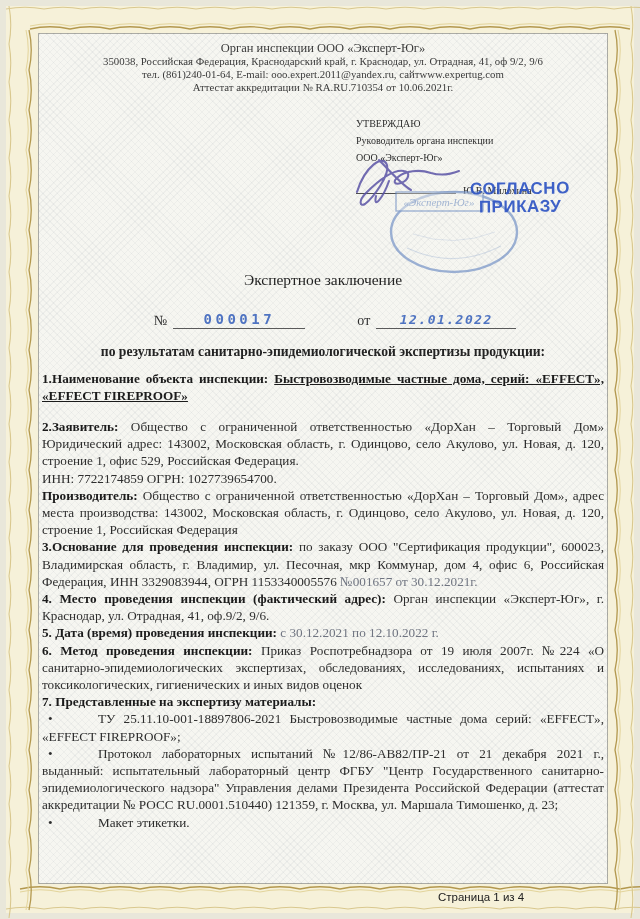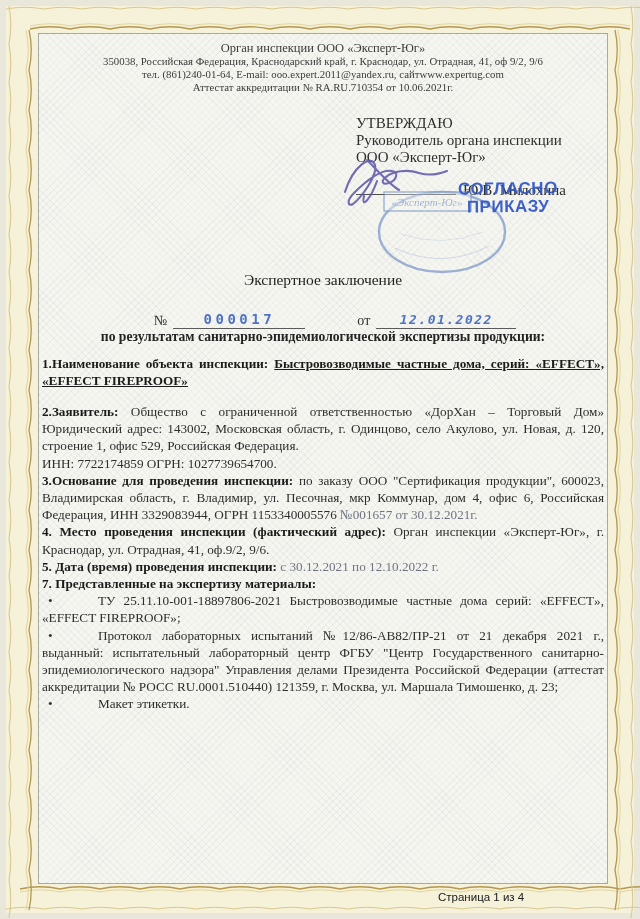--- a/index.html
+++ b/index.html
@@ -23,26 +23,26 @@
     background:
       repeating-linear-gradient(45deg, rgba(125,135,150,.075) 0 1px, transparent 1px 5px),
       repeating-linear-gradient(135deg, rgba(125,135,150,.075) 0 1px, transparent 1px 5px),
       #f6f6f1;
   }
 
   .org-header { text-align:center; margin-top:7px; color:#3a3a3a; }
   .org-header .l1 { font-size:12.5px; line-height:14px; }
   .org-header .sm { font-size:10.8px; line-height:13.2px; }
 
-  .approve { width:238px; margin:20px 10px 0 auto; font-size:15px; line-height:17px; color:#2e2e2e; position:relative; }
+  .approve { width:238px; margin:20px 10px 0 auto; font-size:10px; line-height:17px; color:#2e2e2e; position:relative; }
   .approve .center { }
   .sig-row { margin-top:16px; white-space:nowrap; }
   .sig-rule { display:inline-block; width:100px; height:12px; border-bottom:1px solid #4e4e4e; margin-right:7px; }
 
-  .stamp-layer { position:absolute; left:0; top:0; width:570px; height:851px; pointer-events:none; }
+  .stamp-layer { position:absolute; left:12px; top:0; width:570px; height:851px; pointer-events:none; }
   .sig-svg { position:absolute; left:298px; top:116px; }
   .consent {
     position:absolute; left:388px; top:146px; width:162px; text-align:center;
     font-family:"Liberation Sans", sans-serif; font-weight:bold; font-size:17px;
     line-height:17.5px; letter-spacing:.5px; color:#2f55c4; opacity:.92;
     transform:rotate(-0.6deg);
   }
   .round-stamp { position:absolute; left:336px; top:152px; opacity:.8; }
 
   .doc-title { text-align:center; font-weight:normal; font-size:15.5px; color:#232323; margin-top:72px; }
@@ -54,21 +54,21 @@
   .gap-lbl { margin-left:52px; }
   .stamp-digits {
     font-family:"DejaVu Sans Mono", monospace; font-weight:bold; color:#3e66bd;
     font-size:14px; letter-spacing:3.5px; opacity:.9;
   }
   .stamp-date {
     font-family:"DejaVu Sans Mono", monospace; font-weight:bold; color:#3e66bd;
     font-size:13px; letter-spacing:1.5px; opacity:.9; font-style:italic;
   }
 
-  .subtitle { text-align:center; font-weight:bold; font-size:13.6px; color:#232323; }
+  .subtitle { text-align:center; font-weight:bold; font-size:13.6px; color:#232323; margin-top:15px; }
 
   .body { margin-top:10px; font-size:13.2px; line-height:17.2px; color:#2d2d2d; text-align:justify; }
   .body p { margin:0; }
   .body b { color:#1b1b1b; }
   .body .after-gap { margin-bottom:14px; }
   .uval { text-decoration:underline; }
   .faded { color:#6f7480; }
   .bullet .dot { display:inline-block; width:56px; padding-left:6px; }
 
   .page-footer {
@@ -148,27 +148,29 @@
       <span class="blank date"><span class="stamp-date">12.01.2022</span></span>
     </div>
 
     <div class="subtitle">по результатам санитарно-эпидемиологической экспертизы продукции:</div>
 
     <div class="body">
       <p class="after-gap"><b>1.Наименование объекта инспекции:</b> <b class="uval">Быстровозводимые частные дома, серий: «EFFECT», «EFFECT FIREPROOF»</b></p>
 
       <p><b>2.Заявитель:</b> <span>Общество с ограниченной ответственностью «ДорХан – Торговый Дом» Юридический адрес: 143002, Московская область, г. Одинцово, село Акулово, ул. Новая, д. 120, строение 1, офис 529, Российская Федерация.</span></p>
       <p>ИНН: 7722174859 ОГРН: 1027739654700.</p>
+      <p><b>Производитель:</b> <span>Общество с ограниченной ответственностью «ДорХан – Торговый Дом», адрес места производства: 143002, Московская область, г. Одинцово, село Акулово, ул. Новая, д. 120, строение 1, Российская Федерация</span></p>
 
       <p><b>3.Основание для проведения инспекции:</b> <span>по заказу ООО "Сертификация продукции", 600023, Владимирская область, г. Владимир, ул. Песочная, мкр Коммунар, дом 4, офис 6, Российская Федерация, ИНН 3329083944, ОГРН 1153340005576</span> <span class="faded">№001657 от 30.12.2021г.</span></p>
 
       <p><b>4. Место проведения инспекции (фактический адрес):</b> <span>Орган инспекции «Эксперт-Юг», г. Краснодар, ул. Отрадная, 41, оф.9/2, 9/6.</span></p>
 
       <p><b>5. Дата (время) проведения инспекции:</b> <span class="faded">с 30.12.2021 по 12.10.2022 г.</span></p>
 
+      <p><b>6. Метод проведения инспекции:</b> <span>Приказ Роспотребнадзора от 19 июля 2007г. №224 «О санитарно-эпидемиологических экспертизах, обследованиях, исследованиях, испытаниях и токсикологических, гигиенических и иных видов оценок</span></p>
 
       <p><b>7. Представленные на экспертизу материалы:</b></p>
 
       <p class="bullet"><span class="dot">•</span><span>ТУ 25.11.10-001-18897806-2021 Быстровозводимые частные дома серий: «EFFECT», «EFFECT FIREPROOF»;</span></p>
       <p class="bullet"><span class="dot">•</span><span>Протокол лабораторных испытаний №12/86-АВ82/ПР-21 от 21 декабря 2021 г., выданный: испытательный лабораторный центр ФГБУ "Центр Государственного санитарно-эпидемиологического надзора" Управления делами Президента Российской Федерации (аттестат аккредитации № РОСС RU.0001.510440) 121359, г. Москва, ул. Маршала Тимошенко, д. 23;</span></p>
       <p class="bullet"><span class="dot">•</span><span>Макет этикетки.</span></p>
     </div>
   </div>
 
   <div class="page-footer">Страница 1 из 4</div>

